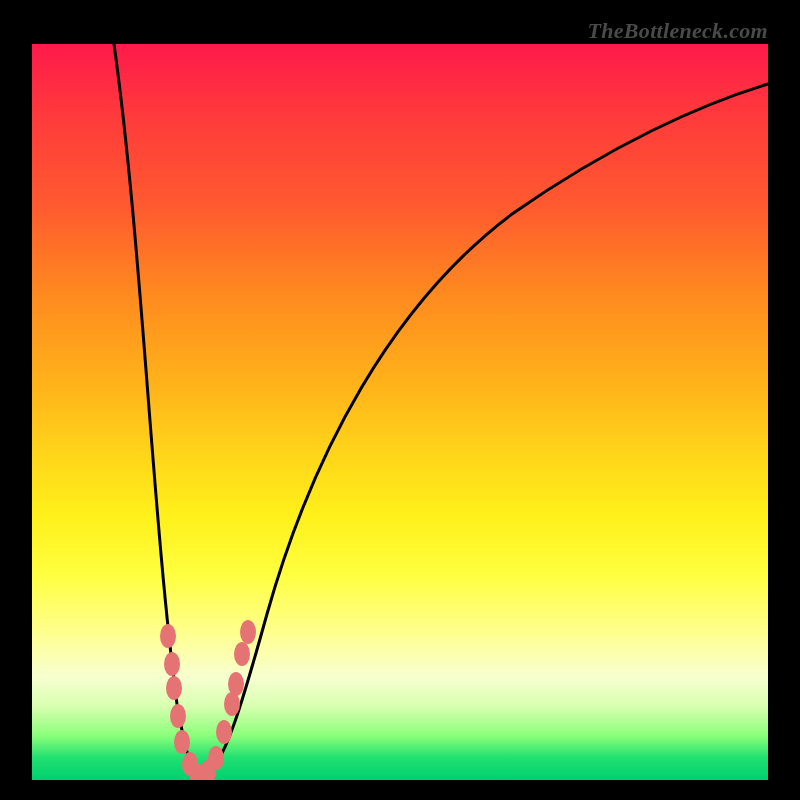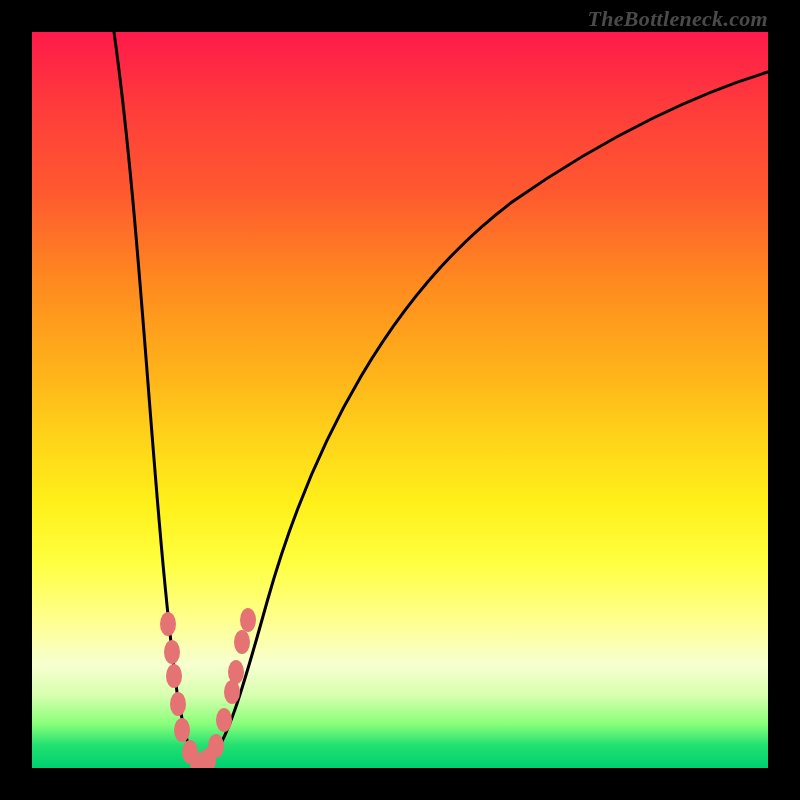--- a/index.html
+++ b/index.html
@@ -1,16 +1,16 @@
 <!DOCTYPE html>
 <html><head>
 <meta charset="utf-8">
 <style>
   html,body{margin:0;padding:0;width:800px;height:800px;overflow:hidden;background:#000;}
-  .frame{position:absolute;top:0;left:0;width:800px;height:652px;background:#000;}
+  .frame{position:absolute;top:12px;left:0;width:800px;height:652px;background:#000;}
   .plot{position:absolute;top:32px;left:32px;width:736px;height:736px;
     background:linear-gradient(to bottom,
       #ff1a4b 0%,
       #ff3b3b 10%,
       #ff5a2f 22%,
       #ff8a1f 34%,
       #ffb21a 46%,
       #ffd61a 56%,
       #fff01a 64%,
       #ffff3f 72%,

